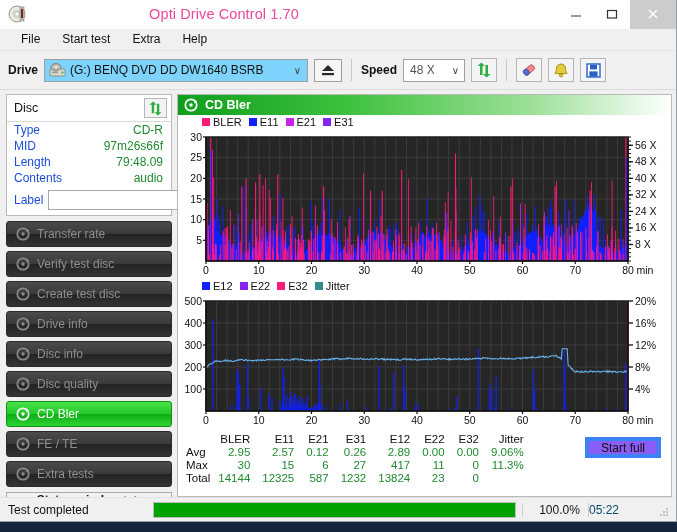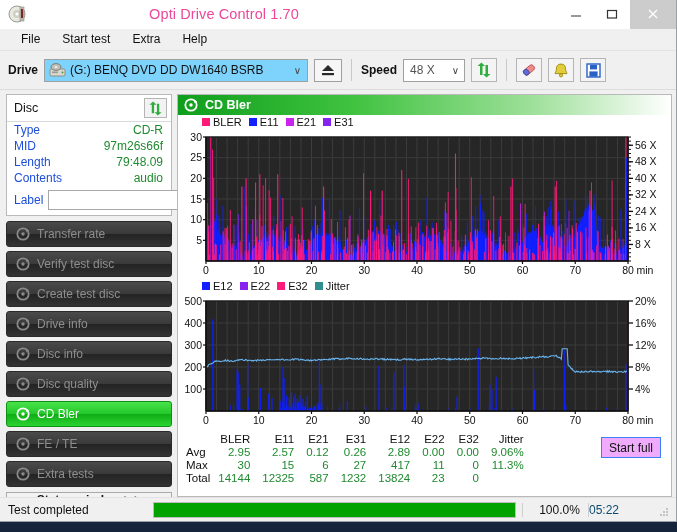--- a/index.html
+++ b/index.html
@@ -122,21 +122,21 @@
   .legend { position:absolute; display:flex; align-items:center; gap:3px; font-size:11px; color:#111; }
   .legend .sw { width:8px; height:8px; display:inline-block; }
   .legend .grp { display:flex; align-items:center; gap:3px; margin-right:4px; }
   
   #stats { display:flex; padding: 4px 6px 0 6px; }
   #stats table { border-collapse:collapse; font-size:11.5px; }
   #stats th { font-weight:normal; color:#111; text-align:right; padding: 0 6px 1px 6px; }
   #stats td { color:#1f8a2f; text-align:right; padding: 0 6px 1px 6px; }
   #stats td.rowh { color:#111; text-align:left; padding-left:2px; padding-right:2px;}
   #startbtns { margin-left:auto; display:flex; flex-direction:column; gap:7px; padding-right:4px; padding-top:4px;}
-  .startbtn { width:60px; height:21px; border:1px solid #3b82f6; background:#f0abfc;
+  .startbtn { width:76px; height:21px; border:4px solid #3b82f6; background:#8b5cf6;
     display:flex; align-items:center; justify-content:center; font-size:12px; color:#111; }
   
   #statusbar { height: 24px; display:flex; align-items:center; gap:0; padding: 0 6px 0 8px;
     background:#f0f0f0; border-top:1px solid #e2e2e2; }
   #status-text { font-size:12px; color:#111; width: 145px; }
   #progress-track { flex:1; height:16px; background:#ffffff; border:1px solid #bdbdbd; position:relative; }
   #progress-fill { position:absolute; left:0; top:0; bottom:0; background:#00a200; }
   #progress-pct { width: 66px; text-align:center; font-size:12px; color:#111; padding-left:8px; border-left:1px solid #cfcfcf; margin-left:6px;}
   #elapsed { width: 70px; text-align:left; font-size:12px; color:#0c4a6e; padding-right:6px; border-left:1px solid #cfcfcf;}
   #grip { width:12px; height:12px; opacity:.5; }

